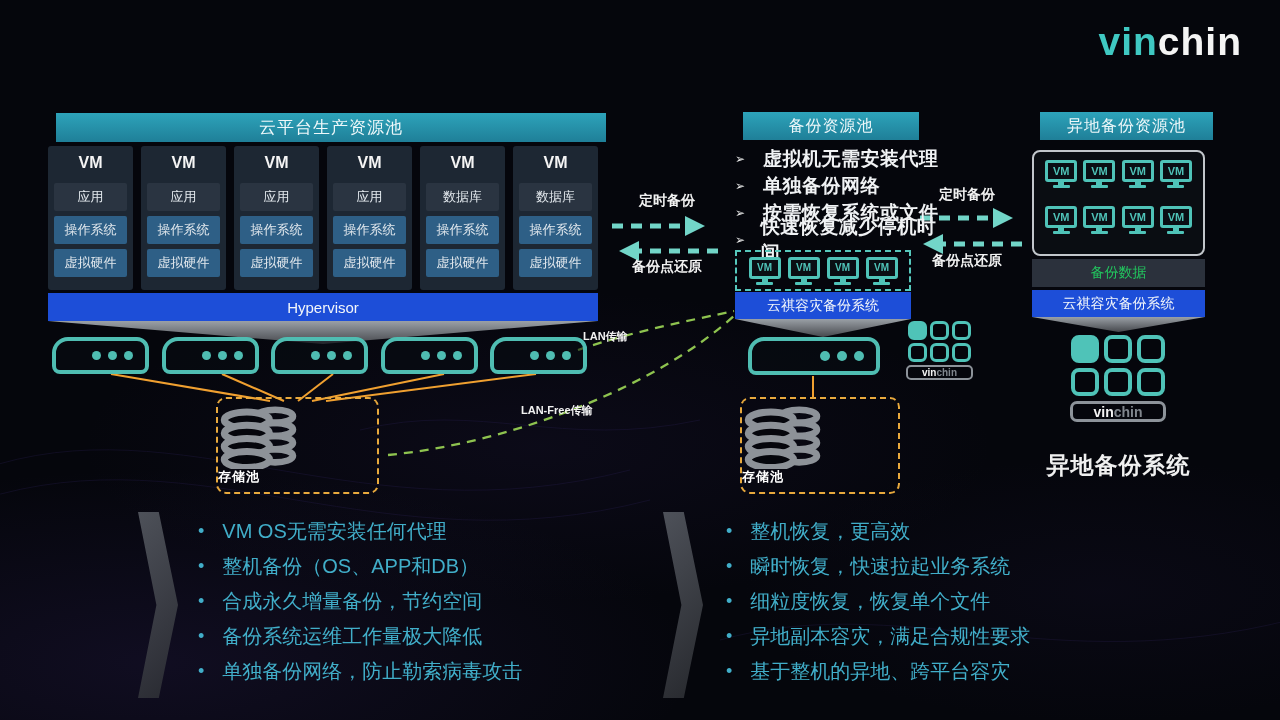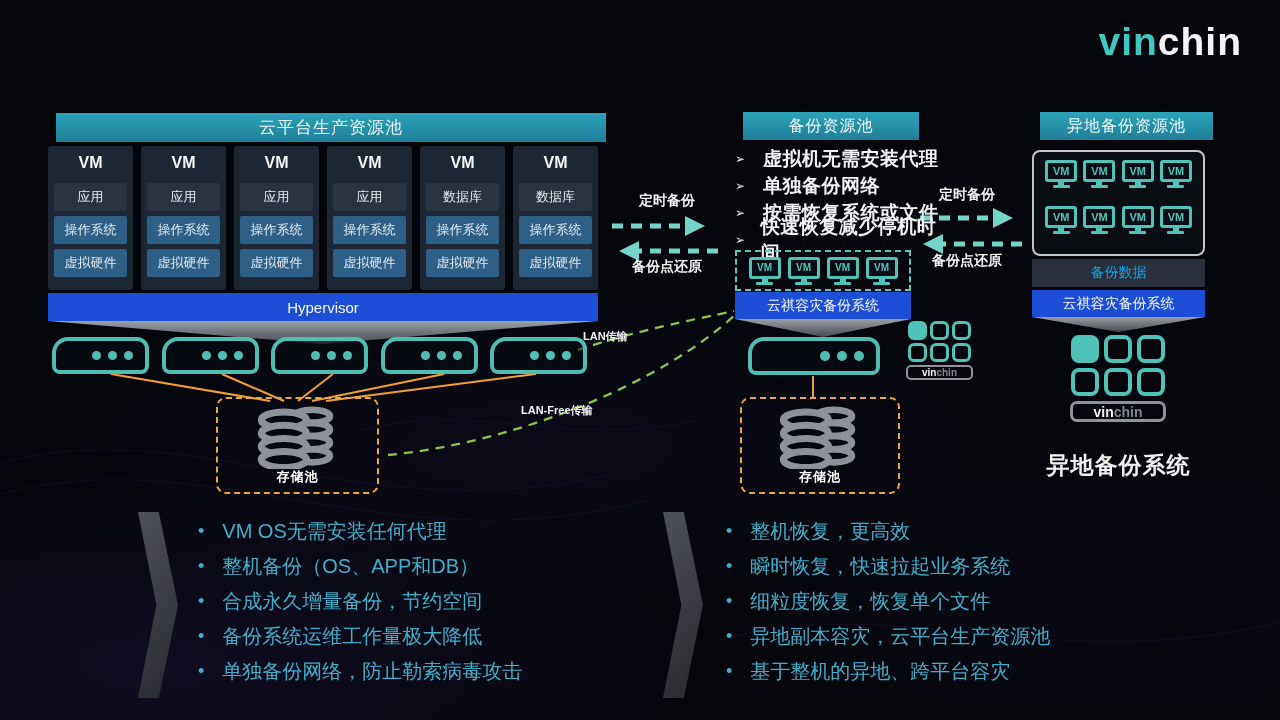--- a/index.html
+++ b/index.html
@@ -18,21 +18,21 @@
   svg.overlay { position:absolute; inset:0; z-index:1; pointer-events:none; }
   .stage > div, .stage > h1 { z-index:2; }
 
   h1.title { left:28px; top:24px; font-size:28px; font-weight:bold; color:#e7e5e1; letter-spacing:2px; position:absolute; }
   .logo { left:1046px; top:20px; width:196px; font-size:39px; font-weight:800; letter-spacing:1px; text-align:right; position:absolute; }
   .logo .lv { color:#3fc8c2; } .logo .lc { color:#f4f4f4; }
 
   .pool-header { background:linear-gradient(180deg,#2da3ba,#1f7f98); color:#eef8fa;
     display:flex; align-items:center; justify-content:center; font-size:17px; letter-spacing:1px;margin-left:8px; }
   .blue-bar { background:#1d4ed8; color:#f2f6fa; display:flex; align-items:center; justify-content:center; font-size:14px; }
-  .dark-bar { background:#2b313c; color:#0ea5e9; display:flex; align-items:center; justify-content:center; font-size:14px; }
+  .dark-bar { background:#2b313c; color:#22c55e; display:flex; align-items:center; justify-content:center; font-size:14px; }
   .trap { background:linear-gradient(180deg,#9aa0a6,#46484d); clip-path:polygon(0 0,100% 0,50% 100%); }
 
   .vm-columns { left:48px; top:146px; width:550px; height:144px; display:flex; gap:8px; position:absolute; }
   .vm-col { flex:1; background:#1d2733; border-radius:3px; padding:2px 6px 7px; display:flex; flex-direction:column; gap:5px; }
   .vm-col-title { height:30px; display:flex; align-items:center; justify-content:center; font-weight:bold; font-size:16px; color:#f5f5f5; }
   .vm-tile { height:28px; display:flex; align-items:center; justify-content:center; font-size:13px; color:#e3e9ee; border-radius:2px; }
   .tile-dark { background:#2a3441; }
   .tile-blue { background:#2e5f86; }
 
   .servers-left { left:52px; top:337px; width:535px; height:37px; display:flex; justify-content:space-between; position:absolute; }
@@ -56,21 +56,21 @@
   .mid-vm-box .vm-screen { width:32px; height:22px; font-size:10px; }
   .vm-stand { width:6px; height:3px; background:#4fc3b8; }
   .vm-base { width:17px; height:3px; background:#4fc3b8; border-radius:1px; }
 
   .offsite-box { left:1032px; top:150px; width:173px; height:106px; background:#0a0d12;
     border:2px solid #c2c6cb; border-radius:8px; display:grid; grid-template-columns:repeat(4,1fr);
     gap:5px 2px; padding:8px 9px; position:absolute; }
   .offsite-box .vm-screen { width:32px; height:22px; font-size:11px; }
 
   .storage-box { width:163px; height:97px; border:2px dashed #e8a93d; border-radius:10px;
-    display:flex; flex-direction:column; align-items:center; justify-content:flex-end; padding-bottom:6px; position:absolute; }
+    display:flex; flex-direction:column; justify-content:flex-end; padding-bottom:6px; position:absolute; }
   .storage-box svg { position:absolute; top:6px; }
   .storage-label { font-size:13px; font-weight:bold; color:#fff; letter-spacing:1px; }
 
   .lan-label { position:absolute; font-size:11px; font-weight:bold; color:#f2f2f2; }
 
   .vc-icon { position:absolute; display:flex; flex-direction:column; align-items:center; }
   .vc-grid { display:grid; }
   .vc-sq { border-style:solid; border-color:#4fc3b8; background:transparent; }
   .vc-sq.filled { background:#4fc3b8; }
   .vc-label { border:2px solid #8d939a; border-radius:5px; display:flex; align-items:center; justify-content:center; font-weight:bold; }
@@ -404,21 +404,21 @@
       <div class="benefit-row">
         <div class="benefit-bullet">•</div>
         <div class="benefit-text">瞬时恢复，快速拉起业务系统</div>
       </div>
       <div class="benefit-row">
         <div class="benefit-bullet">•</div>
         <div class="benefit-text">细粒度恢复，恢复单个文件</div>
       </div>
       <div class="benefit-row">
         <div class="benefit-bullet">•</div>
-        <div class="benefit-text">异地副本容灾，云平台生产资源池</div>
+        <div class="benefit-text">异地副本容灾，满足合规性要求</div>
       </div>
       <div class="benefit-row">
         <div class="benefit-bullet">•</div>
         <div class="benefit-text">基于整机的异地、跨平台容灾</div>
       </div>
     </div>
 
 </div>
 
 </body></html>

